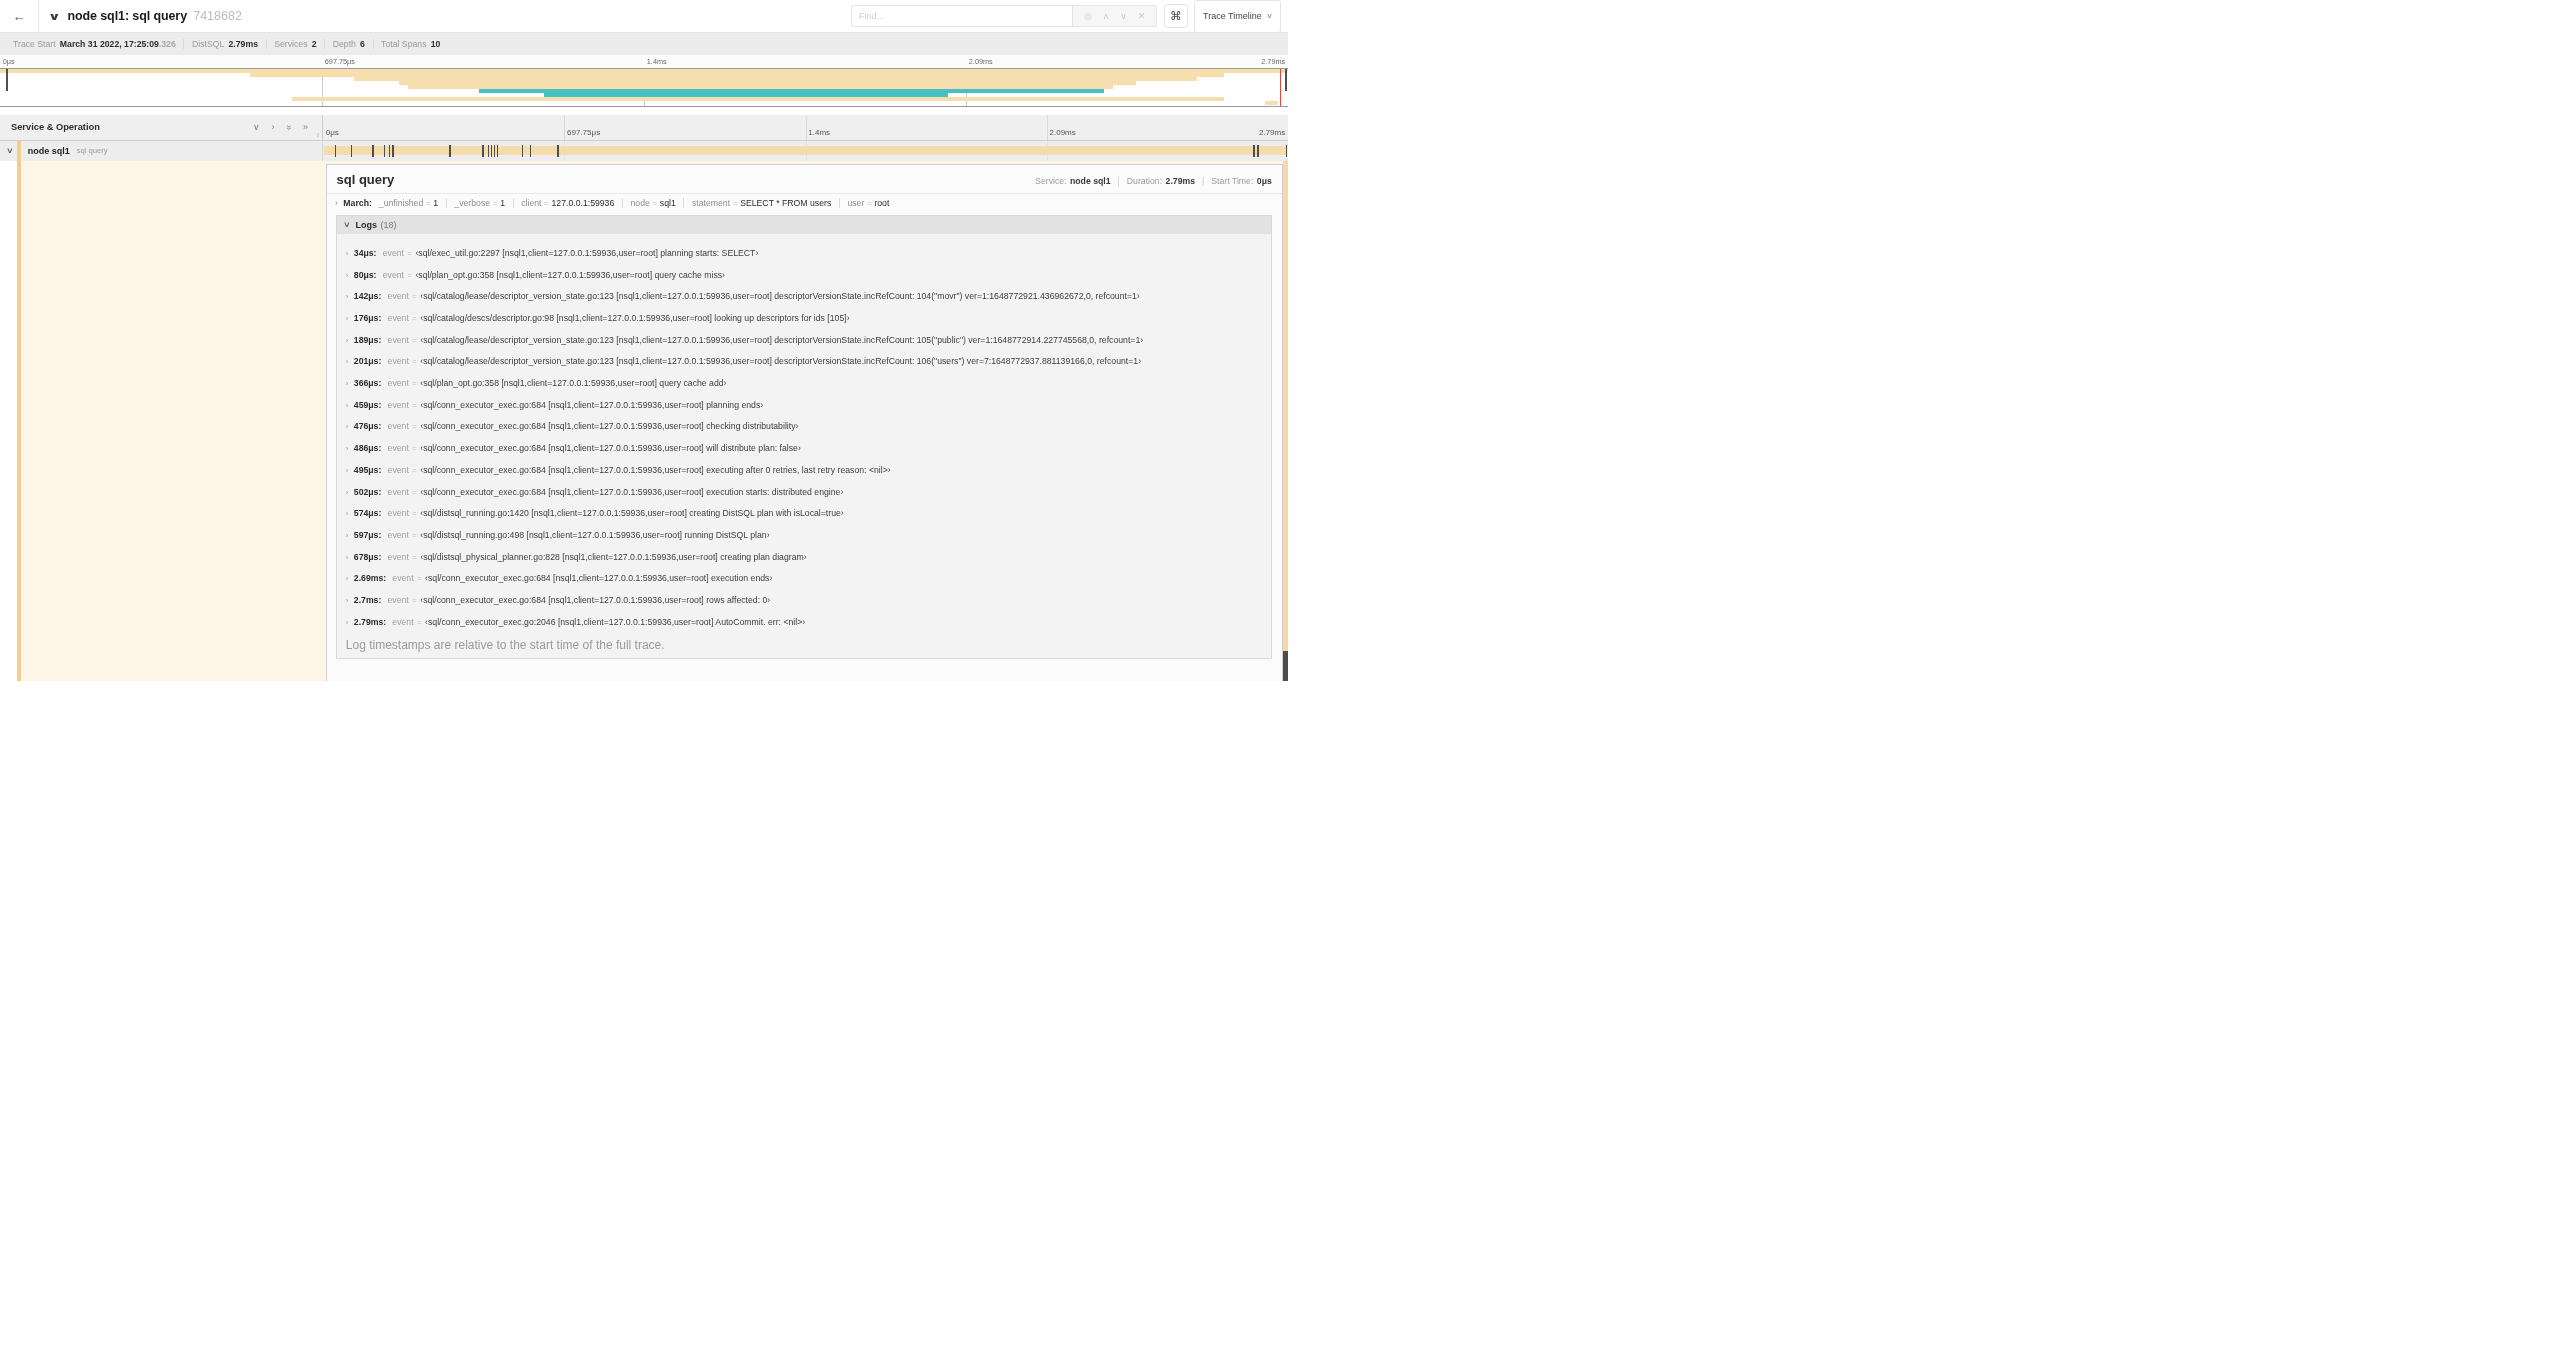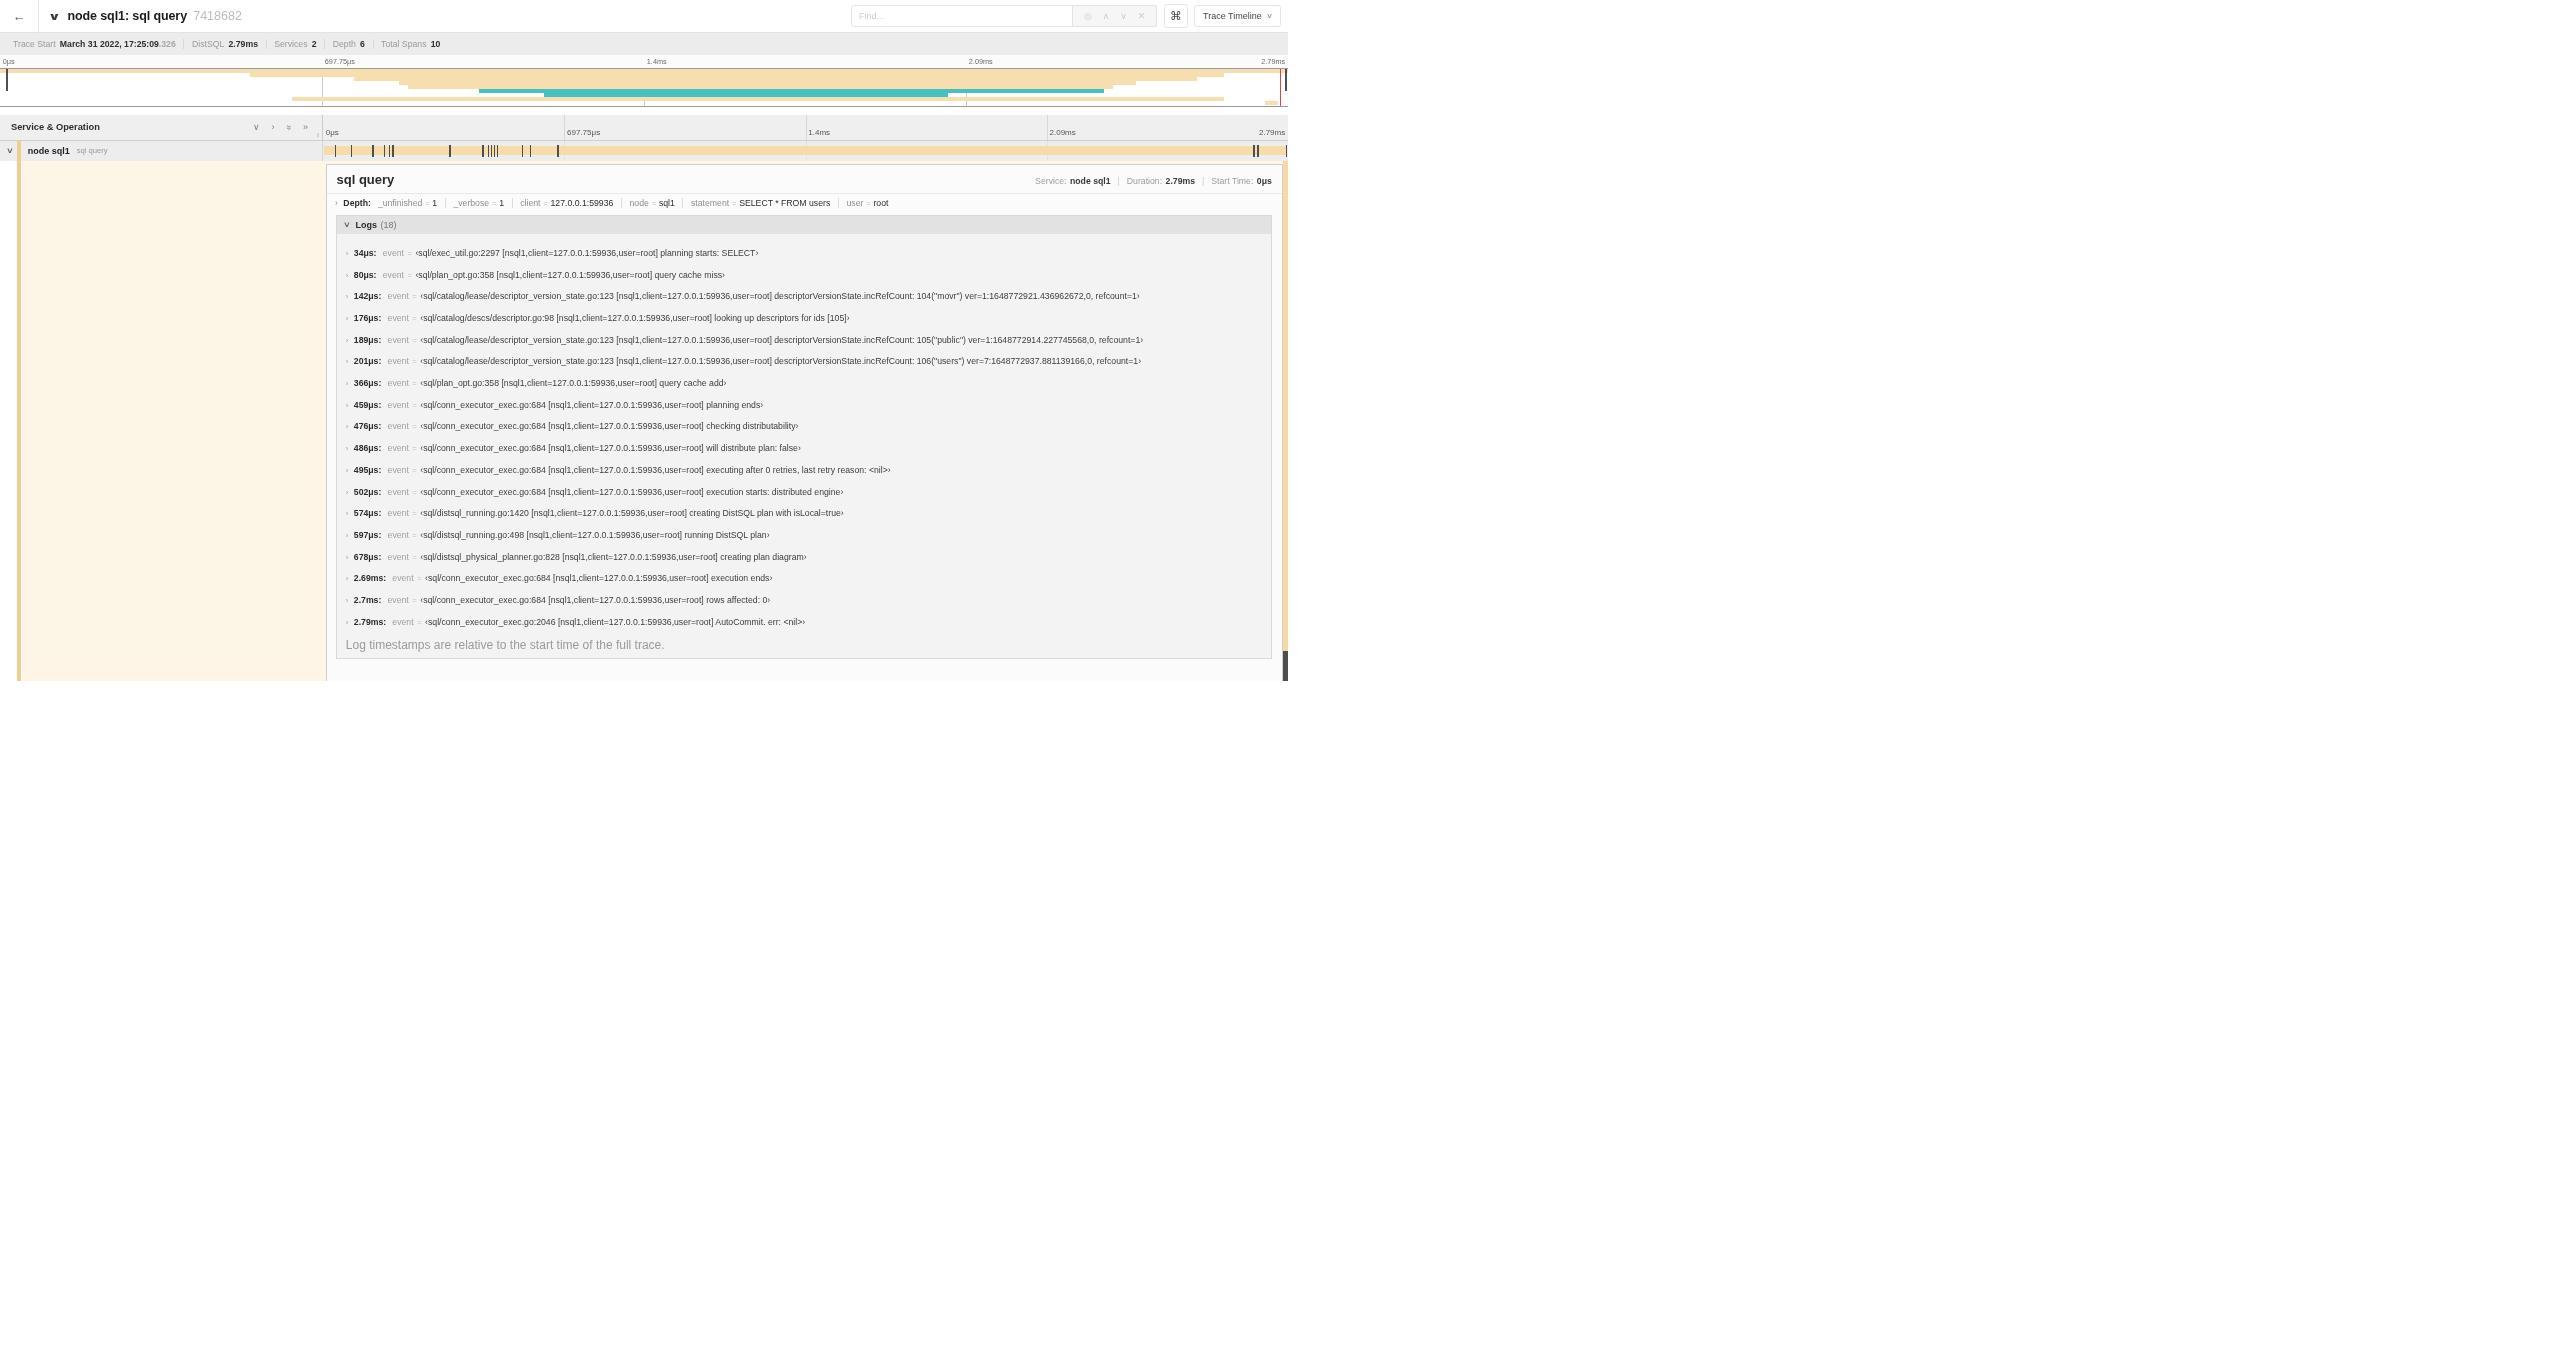--- a/index.html
+++ b/index.html
@@ -22,21 +22,21 @@
     padding:0 7px; font-size:9px; color:#444; outline:none; background:#fff;
     font-family:"Liberation Sans","DejaVu Sans",sans-serif;}
   .find-input::placeholder { color:#cfcfcf; }
   .find-ops { width:84px; background:#f6f6f6; border:0.7px solid #e4e4e4; border-left:none;
     border-radius:0 2.8px 2.8px 0; display:flex; align-items:center; justify-content:space-evenly;
     color:#ccc; font-size:9px; }
   .find-ops span { cursor:pointer; line-height:1; }
   .kbd-btn { width:23.5px; height:23.5px; border:0.7px solid #e4e4e4; border-radius:2.8px; background:#fff;
     display:flex; align-items:center; justify-content:center; font-size:11.8px; color:#4a4a4a;
     margin-right:6.2px; cursor:pointer; }
-  .view-btn { height:22px; border:0.7px solid #e4e4e4; border-radius:2.8px; background:#fff;
+  .view-btn { height:33px; border:0.7px solid #e4e4e4; border-radius:2.8px; background:#fff;
     display:flex; align-items:center; padding:0 8.3px; font-size:9px; color:#454545;
     margin-right:7px; cursor:pointer; white-space:nowrap; }
   .view-btn .chev { font-size:7px; color:#888; margin-left:4.8px; transform:scaleX(1.3); }
 
   
   .metabar { height:22px; background:#ececec; display:flex; align-items:center;
     font-size:8.7px; flex:0 0 22px; padding-left:13px; }
   .meta-item { display:flex; align-items:center; padding:0 7.6px; border-left:0.7px solid #d9d9d9;
     white-space:nowrap; }
   .meta-item:first-child { border-left:none; padding-left:0; }
@@ -296,21 +296,21 @@
             <span class="lab">Duration:</span>
             <span class="val">2.79ms</span>
             <span class="sep">|</span>
             <span class="lab">Start Time:</span>
             <span class="val">0μs</span>
           </span>
         </div>
 
         <div class="tags-row">
           <span class="tags-chev">›</span>
-          <span class="tags-label">Depth:</span>
+          <span class="tags-label">March:</span>
           <span id="tagItems" style="display:flex;align-items:baseline;">
               <span class="tag-item">
                 <span class="tag-key">_unfinished</span>
                 <span class="tag-eq">=</span>
                 <span class="tag-val">1</span>
               </span>
               <span class="tag-item">
                 <span class="tag-key">_verbose</span>
                 <span class="tag-eq">=</span>
                 <span class="tag-val">1</span>

